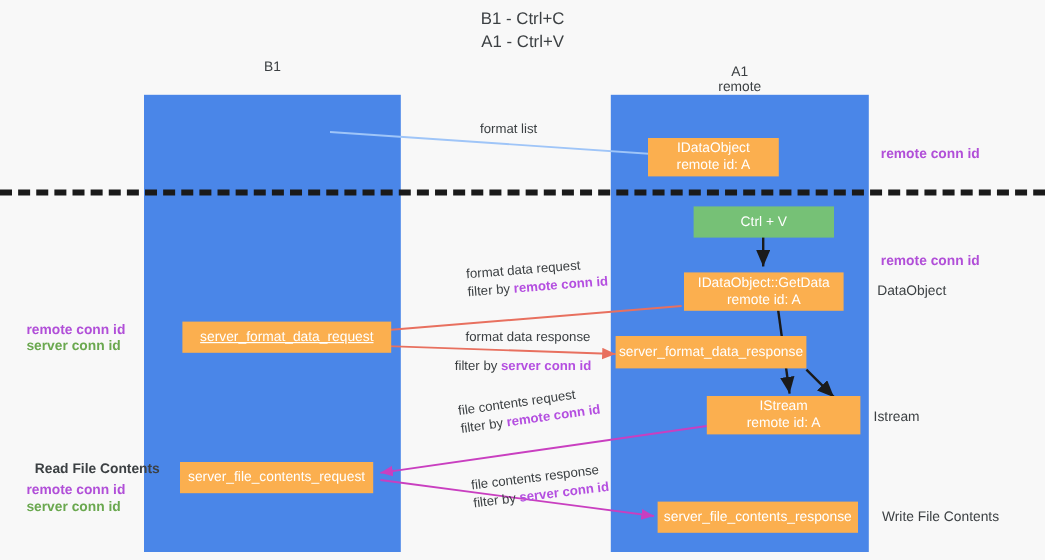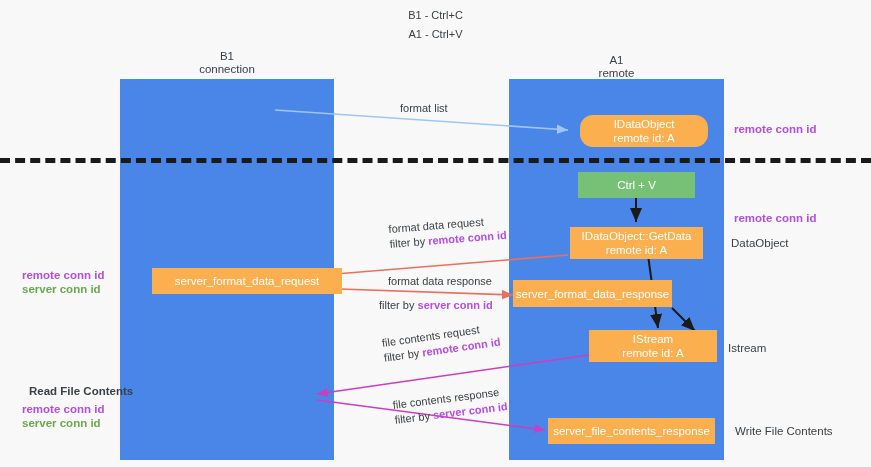--- a/index.html
+++ b/index.html
@@ -26,21 +26,21 @@
     width: 871px; height: 467px;
     pointer-events: none;
     z-index: 5;
   }
   
   .title {
     position: absolute;
     left: 0; right: 0;
     top: 6px;
     text-align: center;
-    font-size: 11px;
+    font-size: 14px;
     color: #3c4043;
     line-height: 19px;
     z-index: 6;
   }
   .title div { display: block; }
   
   .col-head {
     position: absolute;
     text-align: center;
     font-size: 11.5px;
@@ -118,21 +118,20 @@
   <div class="lane" style="left:120px; top:79px; width:214px; height:381px;"></div>
   <div class="lane" style="left:509px; top:79px; width:215px; height:381px;"></div>
 
   <div class="title">
     <div>B1 - Ctrl+C</div>
     <div>A1 - Ctrl+V</div>
   </div>
 
   <div class="col-head" style="left:120px; top:50px; width:214px;">
     <span class="ch-main">B1</span>
-    <span class="ch-sub">connection</span>
   </div>
   <div class="col-head" style="left:509px; top:54px; width:215px;">
     <span class="ch-main">A1</span>
     <span class="ch-sub">remote</span>
   </div>
 
   <svg id="connectors" viewBox="0 0 871 467">
     <defs>
       <marker id="arw-blue" markerWidth="8" markerHeight="8" refX="7" refY="3" orient="auto">
         <path d="M0,0 L7,3 L0,6 z" fill="#9fc5f8"></path>
@@ -161,47 +160,50 @@
     <line x1="672" y1="308" x2="695" y2="331" stroke="#1a1a1a" stroke-width="2" marker-end="url(#arw-black)"></line>
 
     <line x1="589" y1="355" x2="317" y2="394" stroke="#c93fc0" stroke-width="1.5" marker-end="url(#arw-magenta)"></line>
 
     <line x1="317" y1="400" x2="545" y2="430" stroke="#c93fc0" stroke-width="1.5" marker-end="url(#arw-magenta)"></line>
   </svg>
 
   <div class="divider" style="top:158px;"></div>
 
 
-  <div class="node orange" style="left:580px; top:115px; width:128px; height:32px;border-radius:13px;">
+  <div class="node orange" style="left:540px; top:115px; width:109px; height:32px;">
     <span>IDataObject</span>
     <span class="l2">remote id: A</span>
   </div>
 
   <div class="node green" style="left:578px; top:172px; width:117px; height:26px;">
     <span>Ctrl + V</span>
   </div>
 
   <div class="node orange" style="left:570px; top:227px; width:133px; height:32px;text-align:right;">
     <span>IDataObject::GetData</span>
     <span class="l2">remote id: A</span>
   </div>
 
-  <div class="node orange" style="left:152px; top:268px; width:190px; height:26px;">
+  <div class="node orange" style="left:152px; top:268px; width:174px; height:26px;text-decoration:underline;">
     <span>server_format_data_request</span>
   </div>
 
   <div class="node orange" style="left:513px; top:280px; width:159px; height:27px;">
     <span>server_format_data_response</span>
   </div>
 
   <div class="node orange" style="left:589px; top:330px; width:128px; height:32px;">
     <span>IStream</span>
     <span class="l2">remote id: A</span>
   </div>
 
+  <div class="node orange" style="left:150px; top:385px; width:161px; height:26px;">
+    <span>server_file_contents_request</span>
+  </div>
 
   <div class="node orange" style="left:548px; top:418px; width:167px; height:26px;">
     <span>server_file_contents_response</span>
   </div>
 
   <div class="edge-label" style="left:400px; top:101px;">
     <span>format list</span>
   </div>
 
   <div class="edge-label rot" style="left:388px; top:222px; transform:rotate(-4.5deg);">

